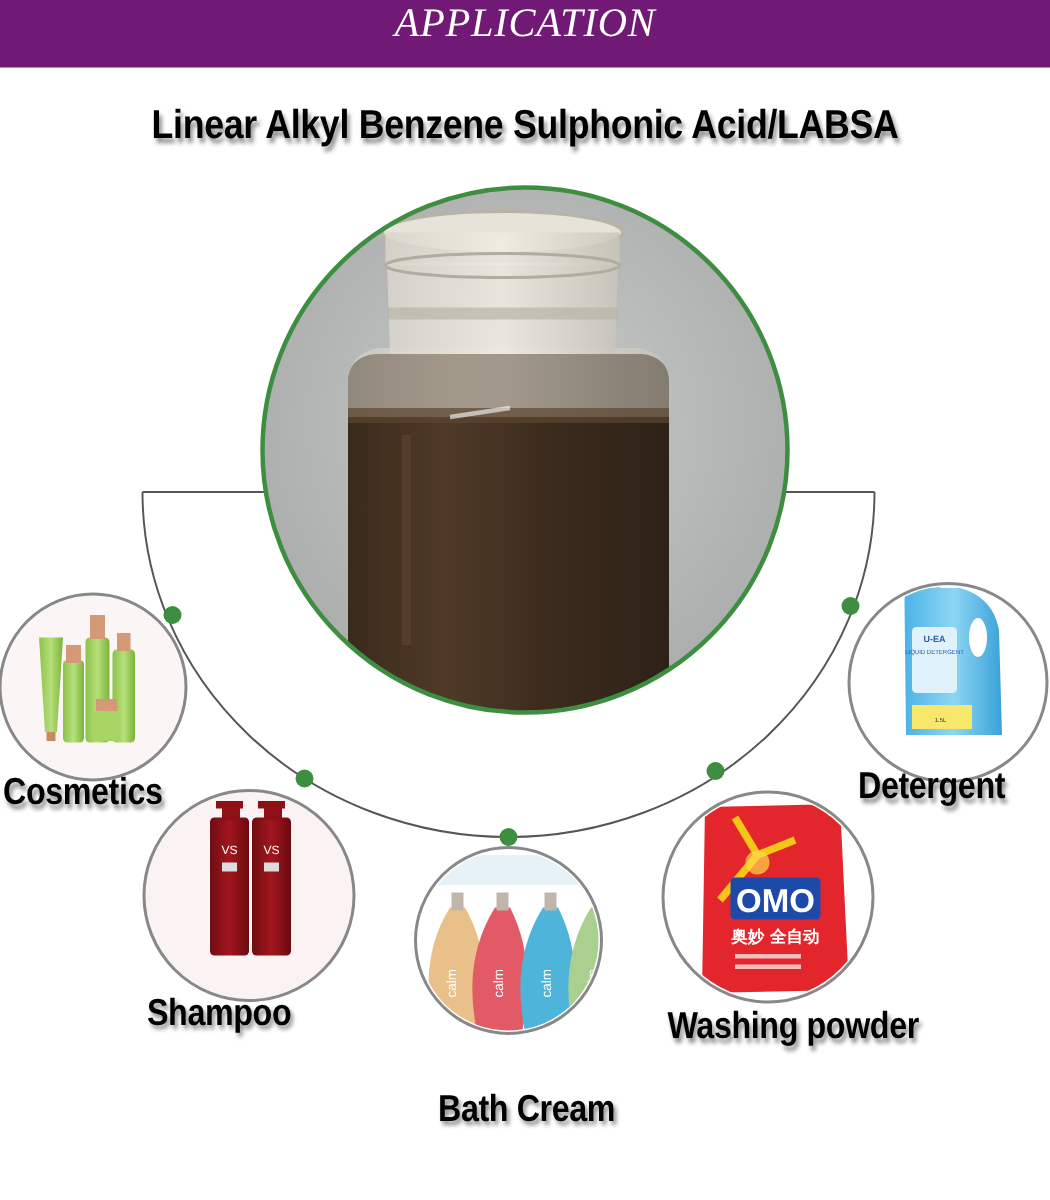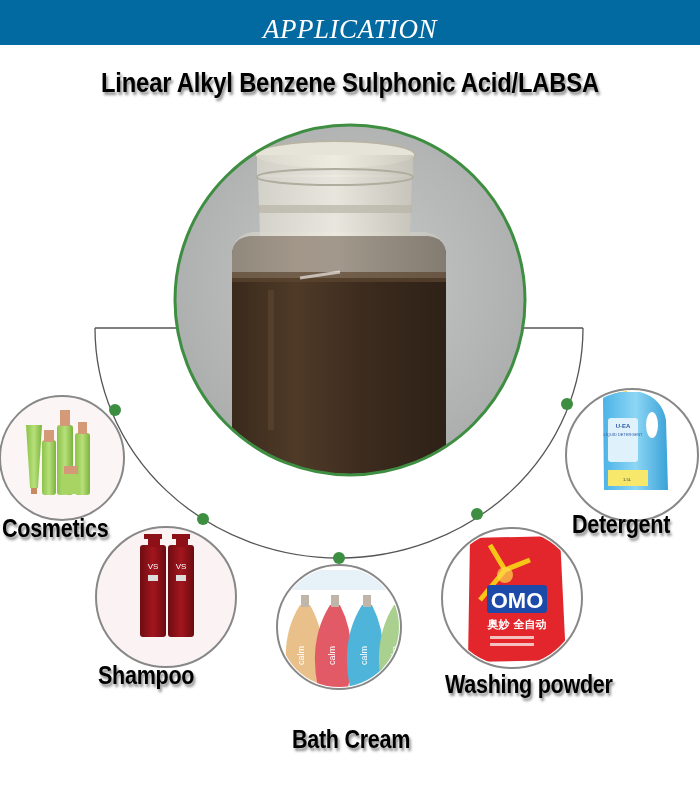--- a/index.html
+++ b/index.html
@@ -1,17 +1,17 @@
 <!DOCTYPE html>
 <html><head>
 <meta charset="utf-8">
 <style>
   html, body { margin: 0; padding: 0; }
   body { width: 700px; height: 800px; background: #ffffff; position: relative; overflow: hidden; font-family: "Liberation Sans", sans-serif; }
-  .header { position: absolute; left: 0; top: 0; width: 700px; height: 45px; background: #0369a1; display: flex; align-items: flex-end; justify-content: center; }
+  .header { position: absolute; left: 0; top: 0; width: 700px; height: 45px; background: #701a75; display: flex; align-items: flex-start; justify-content: center; }
   .header-title { color: #ffffff; font-family: "Liberation Serif", serif; font-style: italic; font-size: 27px; letter-spacing: 0.5px; }
   .main-title { position: absolute; left: 0; top: 68px; width: 700px; text-align: center; font-family: "Liberation Sans", sans-serif; font-weight: bold; font-size: 27px; color: #000; transform: scaleX(0.88); transform-origin: center; letter-spacing: -0.2px; text-shadow: 2px 3px 3px rgba(0,0,0,0.45); }
   .label { position: absolute; font-family: "Liberation Sans", sans-serif; font-weight: bold; color: #000; font-size: 25px; text-shadow: 2px 3px 3px rgba(0,0,0,0.45); white-space: nowrap; transform: scaleX(0.86); transform-origin: left center; letter-spacing: -0.3px; }
   svg.art { position: absolute; left: 0; top: 0; }
 </style>
 </head>
 <body>
 
 <div class="header">
   <span class="header-title">APPLICATION</span>

